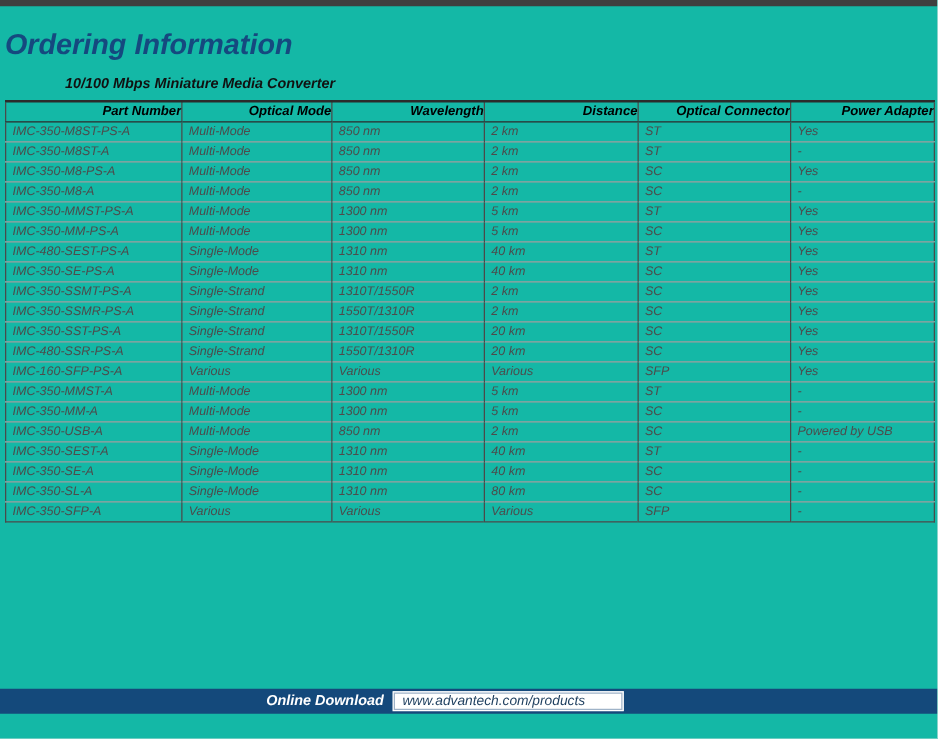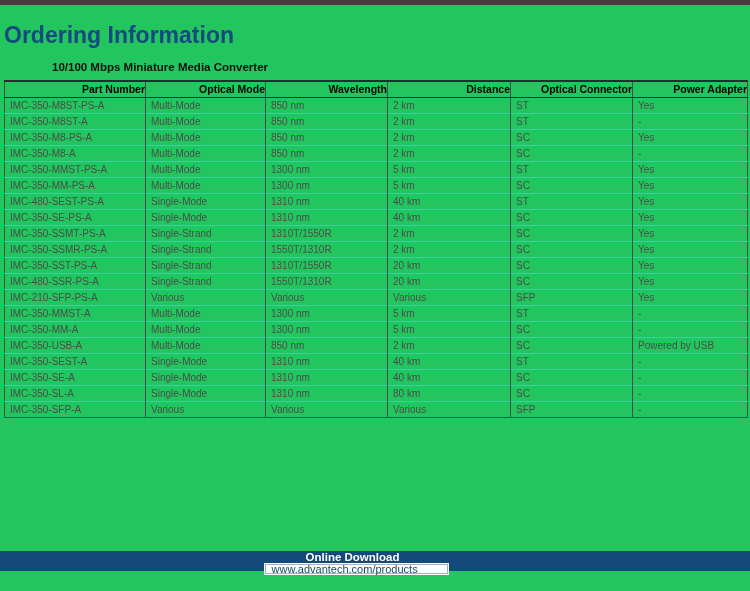--- a/index.html
+++ b/index.html
@@ -2,23 +2,24 @@
 <html><head>
 <meta charset="utf-8">
 <style>
   * { margin: 0; padding: 0; box-sizing: border-box; }
   html, body { background: #e8e8e8; }
   body { font-family: "Liberation Sans", sans-serif; }
   .page {
     position: relative;
     width: 750px;
     height: 591px;
-    background: #22c55e;
+    background: #14b8a6;
     overflow: hidden;
     margin: 0 auto;
+    font-style: italic;
   }
   .top-bar {
     position: absolute;
     top: 0; left: 0;
     width: 750px;
     height: 5px;
     background: #3f3f3f;
   }
   .page-title {
     position: absolute;
@@ -75,23 +76,22 @@
   table.order-table td:first-child { border-left: none; }
   .footer-bar {
     position: absolute;
     left: 0;
     top: 551px;
     width: 750px;
     height: 20px;
     background: #14497b;
     display: flex;
     align-items: center;
-    justify-content: space-between;
+    justify-content: center;
     padding-right: 38px;
-    flex-direction: column;
   }
   .footer-label {
     color: #ffffff;
     font-size: 11.5px;
     font-weight: bold;
     margin-right: 7px;
     white-space: nowrap;
   }
   .url-box {
     background: #ffffff;
@@ -229,21 +229,21 @@
         </tr>
         <tr>
           <td>IMC-480-SSR-PS-A</td>
           <td>Single-Strand</td>
           <td>1550T/1310R</td>
           <td>20 km</td>
           <td>SC</td>
           <td>Yes</td>
         </tr>
         <tr>
-          <td>IMC-210-SFP-PS-A</td>
+          <td>IMC-160-SFP-PS-A</td>
           <td>Various</td>
           <td>Various</td>
           <td>Various</td>
           <td>SFP</td>
           <td>Yes</td>
         </tr>
         <tr>
           <td>IMC-350-MMST-A</td>
           <td>Multi-Mode</td>
           <td>1300 nm</td>

